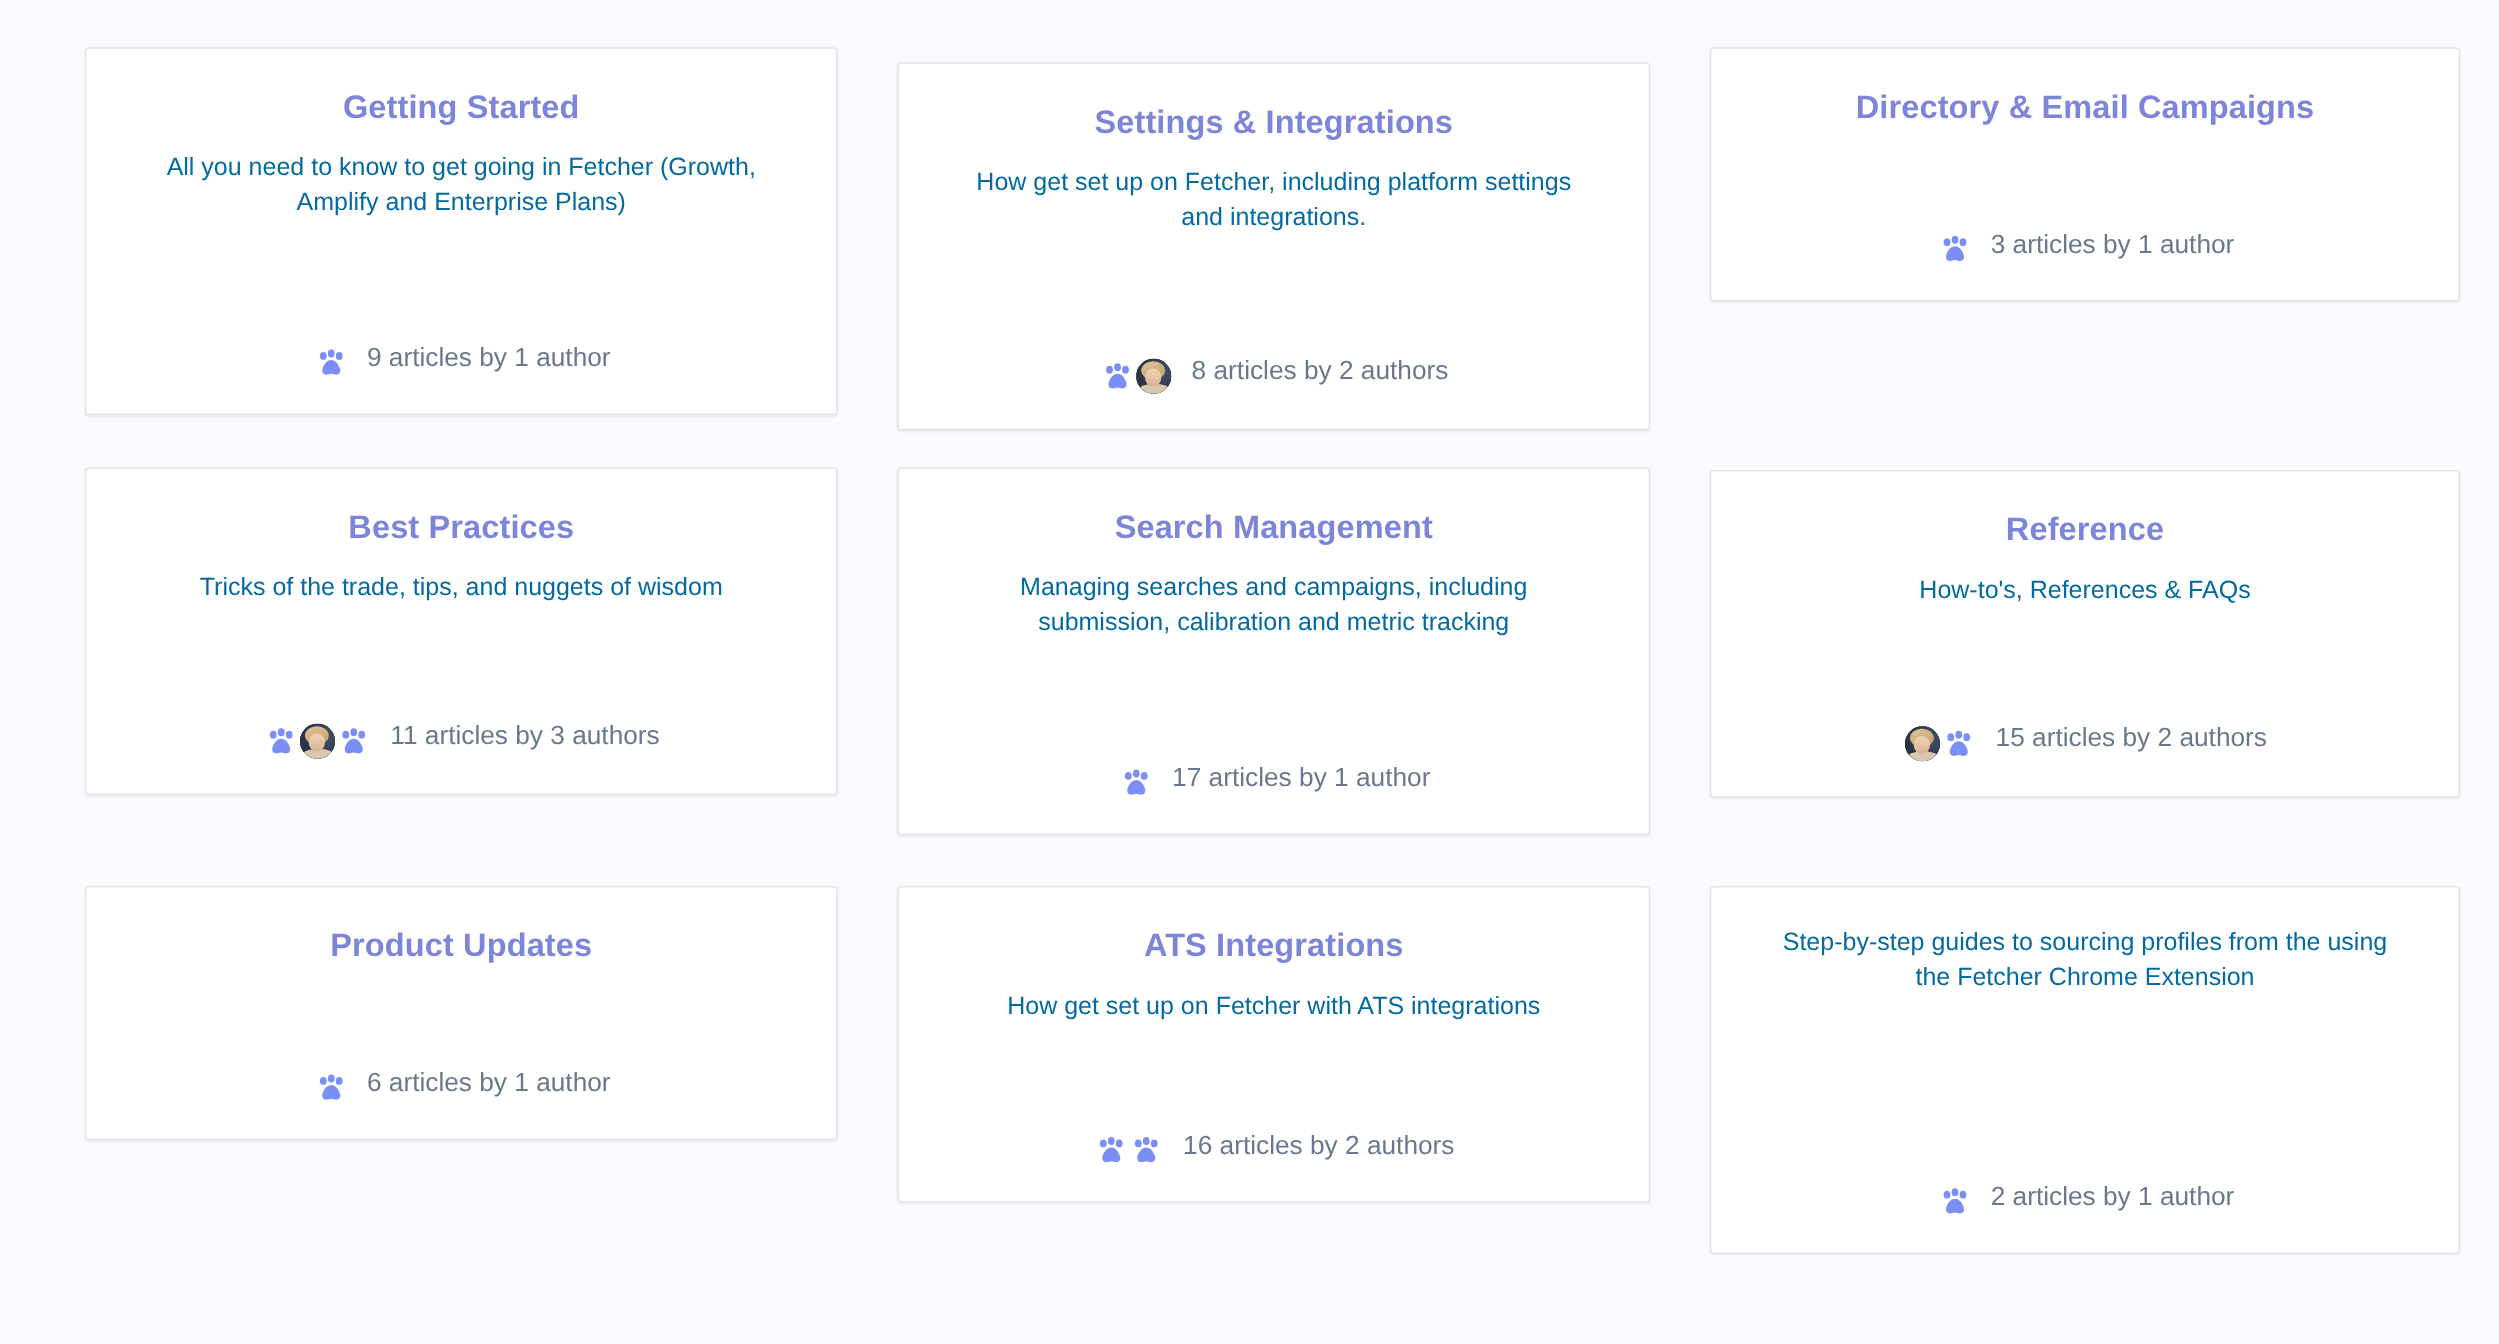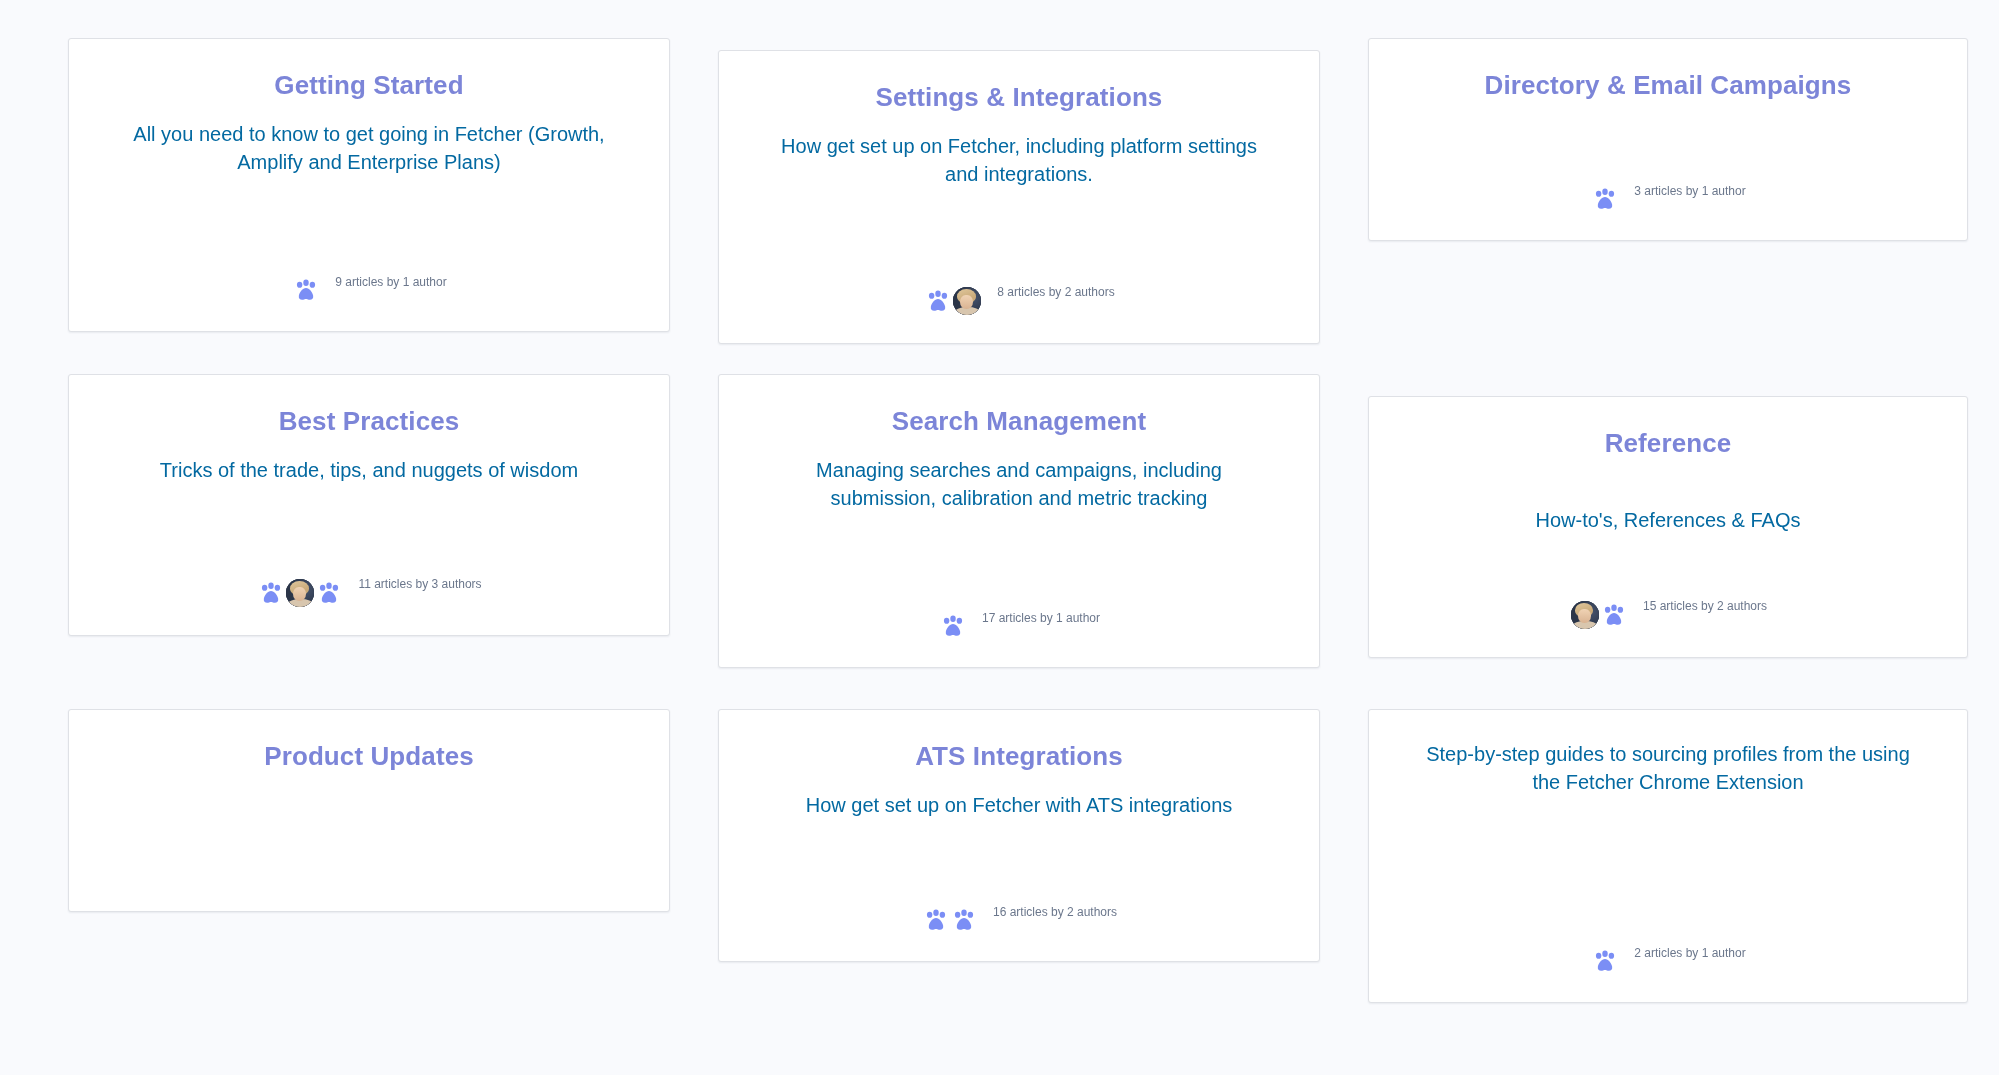--- a/index.html
+++ b/index.html
@@ -122,21 +122,21 @@
     bottom: -6%;
     width: 88%;
     height: 34%;
     border-radius: 50% 50% 0 0;
     background: #d8c6ae;
   }
 
   .articles-meta {
     margin-left: 14px;
     color: #6b778c;
-    font-size: 12px;
+    font-size: 21px;
     line-height: 1;
     white-space: nowrap;
     align-self: flex-start;
     padding-top: 1px;
   }
 </style>
 </head>
 <body>
 
 <main id="collections-grid">
@@ -237,21 +237,21 @@
               <ellipse cx="9.2" cy="10.4" rx="2.9" ry="3.3" fill="#7b8ef5"></ellipse>
               <ellipse cx="16" cy="8.3" rx="2.9" ry="3.4" fill="#7b8ef5"></ellipse>
               <ellipse cx="22.8" cy="10.4" rx="2.9" ry="3.3" fill="#7b8ef5"></ellipse>
               <path d="M16 13.8c3.6 0 6.9 4.4 7.6 8.0c0.6 3.1-1.2 4.6-3.4 4.6c-1.6 0-2.8-0.8-4.2-0.8s-2.6 0.8-4.2 0.8c-2.2 0-4.0-1.5-3.4-4.6C9.1 18.2 12.4 13.8 16 13.8z" fill="#7b8ef5"></path>
             </svg>
           </span>
         </div>
         <span class="articles-meta">17 articles by 1 author</span>
       </div>
     </a>
-    <a class="card col-3" href="#" style="text-decoration: none; top: 396px; height: 262px; gap: 28px;">
+    <a class="card col-3" href="#" style="text-decoration: none; top: 376px; height: 262px;">
       <div class="card-title">Reference</div>
       <div class="card-desc">How-to's, References &amp; FAQs</div>
       <div class="card-footer">
         <div class="avatars">
           <span class="avatar avatar-photo">
             <span class="ph-bg"></span>
             <span class="ph-shoulder"></span>
             <span class="ph-hair"></span>
             <span class="ph-face"></span>
           </span>
@@ -262,20 +262,33 @@
               <ellipse cx="22.8" cy="10.4" rx="2.9" ry="3.3" fill="#7b8ef5"></ellipse>
               <path d="M16 13.8c3.6 0 6.9 4.4 7.6 8.0c0.6 3.1-1.2 4.6-3.4 4.6c-1.6 0-2.8-0.8-4.2-0.8s-2.6 0.8-4.2 0.8c-2.2 0-4.0-1.5-3.4-4.6C9.1 18.2 12.4 13.8 16 13.8z" fill="#7b8ef5"></path>
             </svg>
           </span>
         </div>
         <span class="articles-meta">15 articles by 2 authors</span>
       </div>
     </a>
     <a class="card col-1" href="#" style="text-decoration: none; top: 709px; height: 203px;">
       <div class="card-title">Product Updates</div>
+      <div class="card-footer">
+        <div class="avatars">
+          <span class="avatar avatar-paw">
+            <svg viewBox="0 0 32 32" aria-hidden="true">
+              <ellipse cx="9.2" cy="10.4" rx="2.9" ry="3.3" fill="#7b8ef5"></ellipse>
+              <ellipse cx="16" cy="8.3" rx="2.9" ry="3.4" fill="#7b8ef5"></ellipse>
+              <ellipse cx="22.8" cy="10.4" rx="2.9" ry="3.3" fill="#7b8ef5"></ellipse>
+              <path d="M16 13.8c3.6 0 6.9 4.4 7.6 8.0c0.6 3.1-1.2 4.6-3.4 4.6c-1.6 0-2.8-0.8-4.2-0.8s-2.6 0.8-4.2 0.8c-2.2 0-4.0-1.5-3.4-4.6C9.1 18.2 12.4 13.8 16 13.8z" fill="#7b8ef5"></path>
+            </svg>
+          </span>
+        </div>
+        <span class="articles-meta">6 articles by 1 author</span>
+      </div>
     </a>
     <a class="card col-2" href="#" style="text-decoration: none; top: 709px; height: 253px;">
       <div class="card-title">ATS Integrations</div>
       <div class="card-desc">How get set up on Fetcher with ATS integrations</div>
       <div class="card-footer">
         <div class="avatars">
           <span class="avatar avatar-paw">
             <svg viewBox="0 0 32 32" aria-hidden="true">
               <ellipse cx="9.2" cy="10.4" rx="2.9" ry="3.3" fill="#7b8ef5"></ellipse>
               <ellipse cx="16" cy="8.3" rx="2.9" ry="3.4" fill="#7b8ef5"></ellipse>

